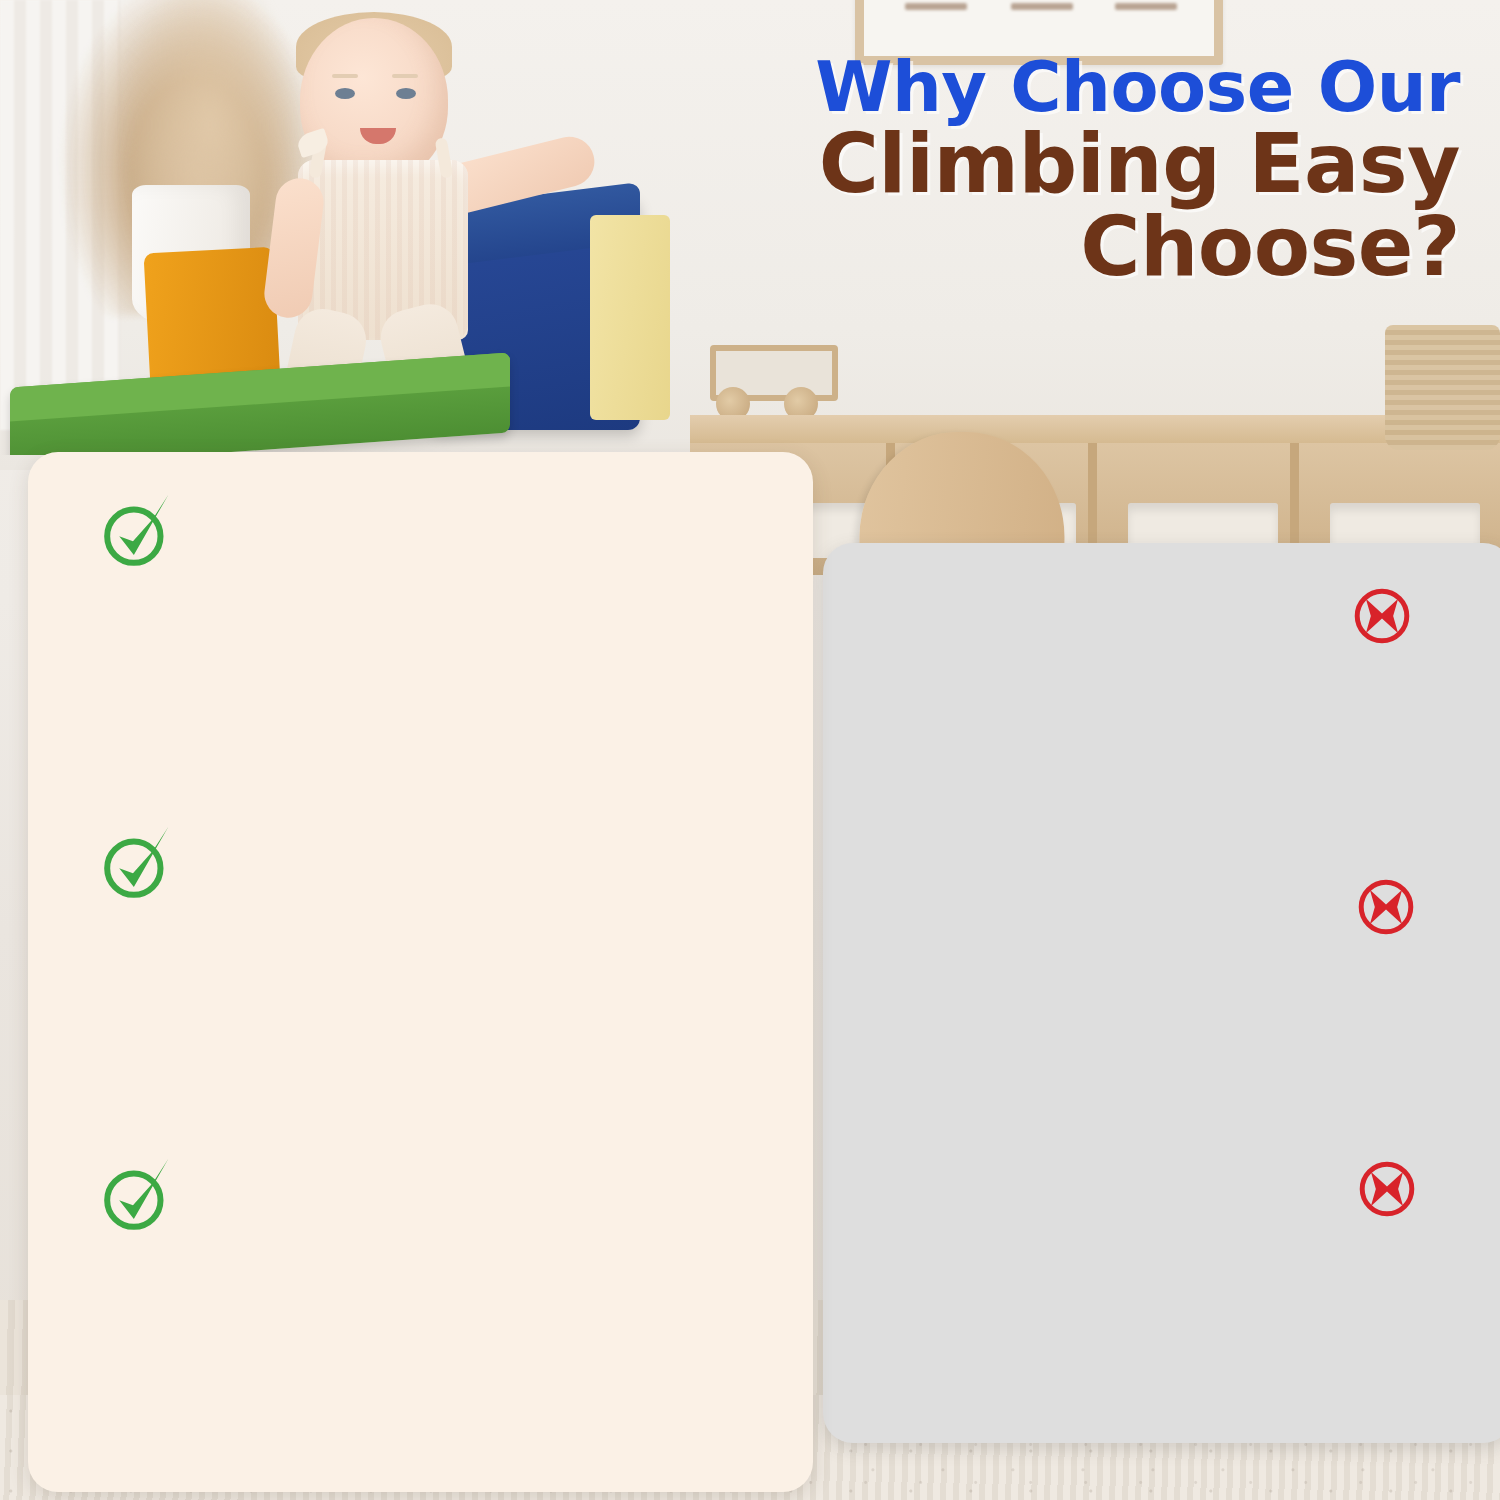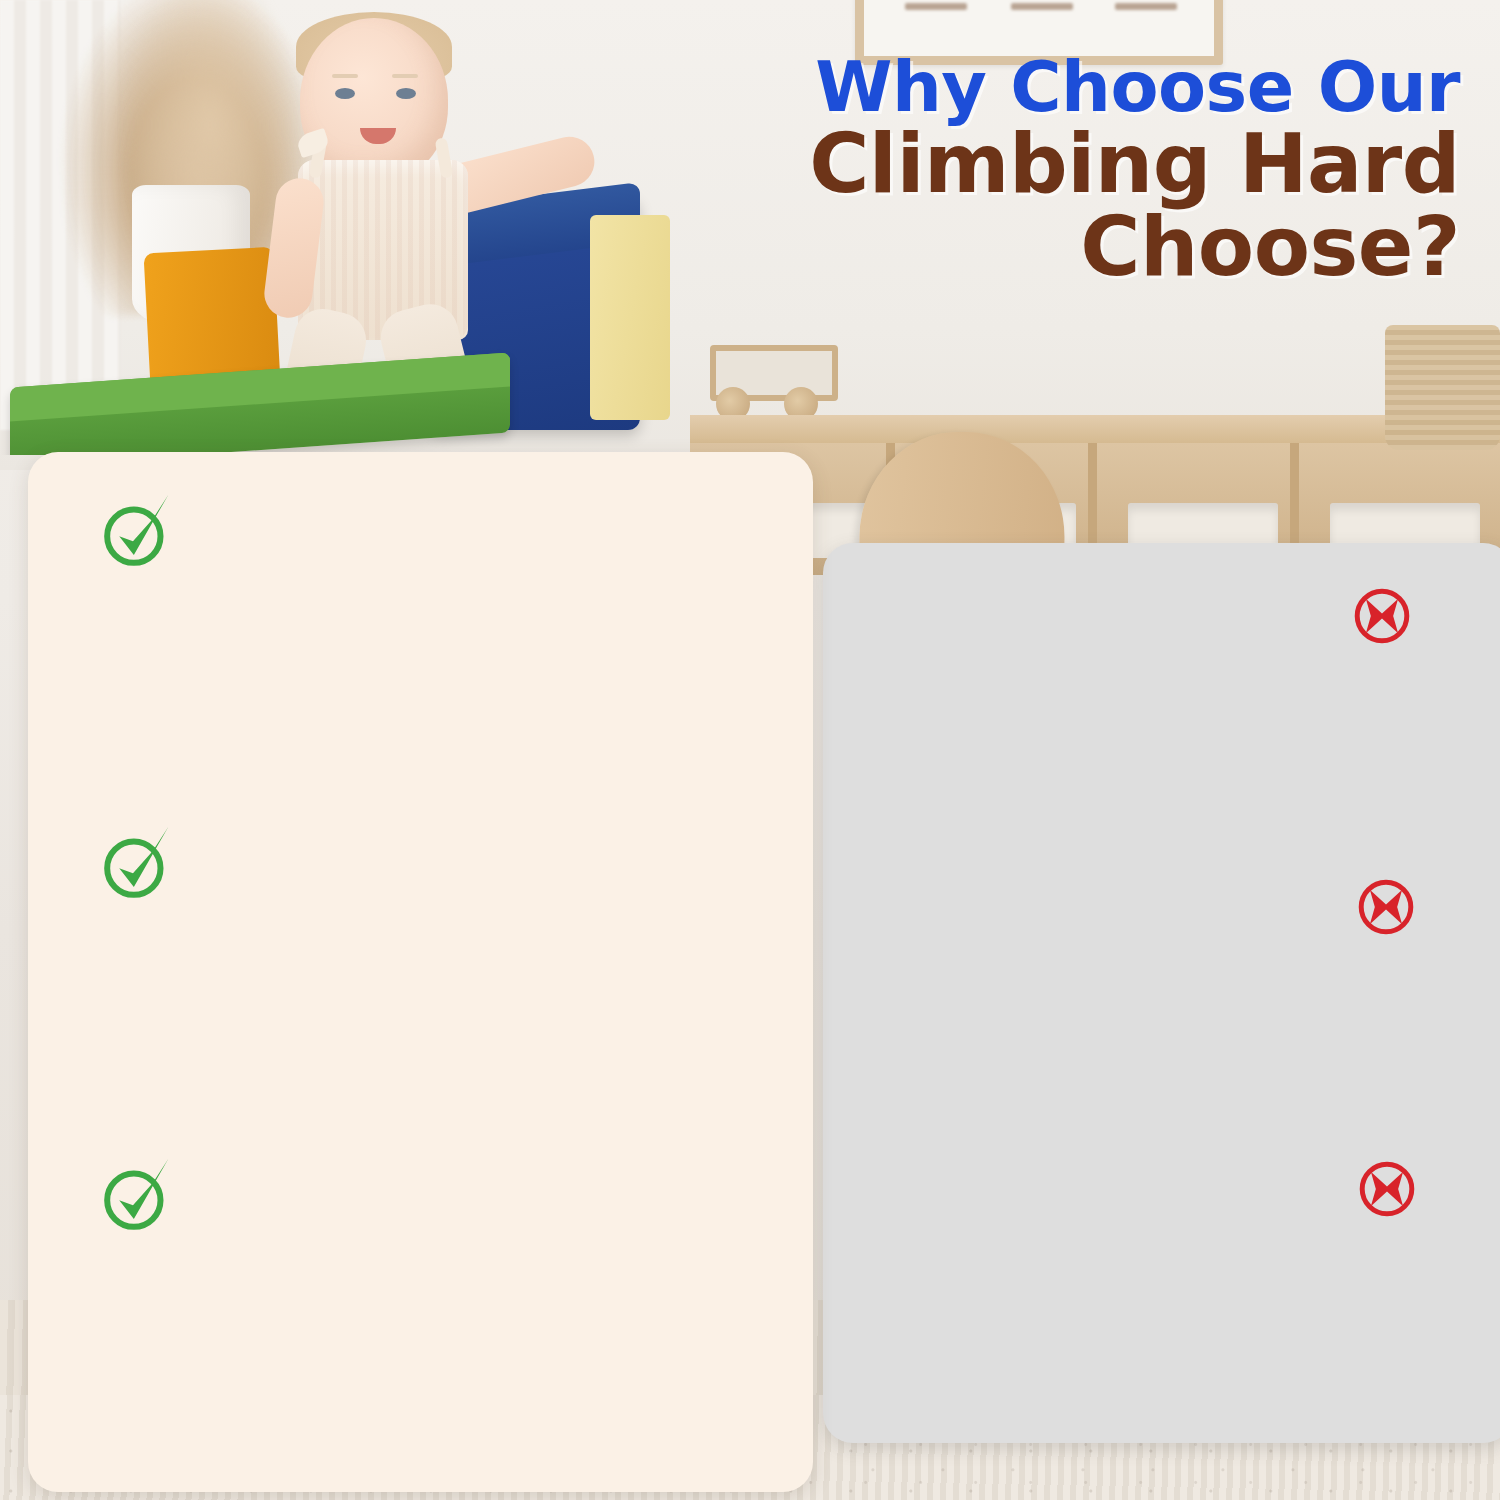--- a/index.html
+++ b/index.html
@@ -288,21 +288,21 @@
       <div class="foot r"></div>
     </div>
 
     <div class="blk green">
       <div class="face"></div>
     </div>
   </div>
 
   <div class="title">
     <div class="l1">Why Choose Our</div>
-    <div class="l2">Climbing Hard</div>
+    <div class="l2">Climbing Easy</div>
     <div class="l3">Choose?</div>
   </div>
 
   <div class="card right"></div>
 
   <div class="card left"></div>
 
   <div class="photo p1">
     <div class="foam"></div>
     <div class="foamdent"></div>

